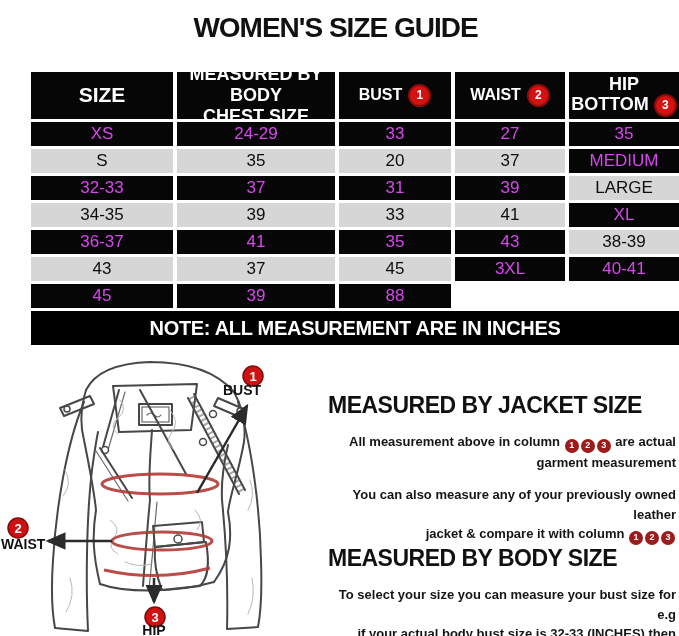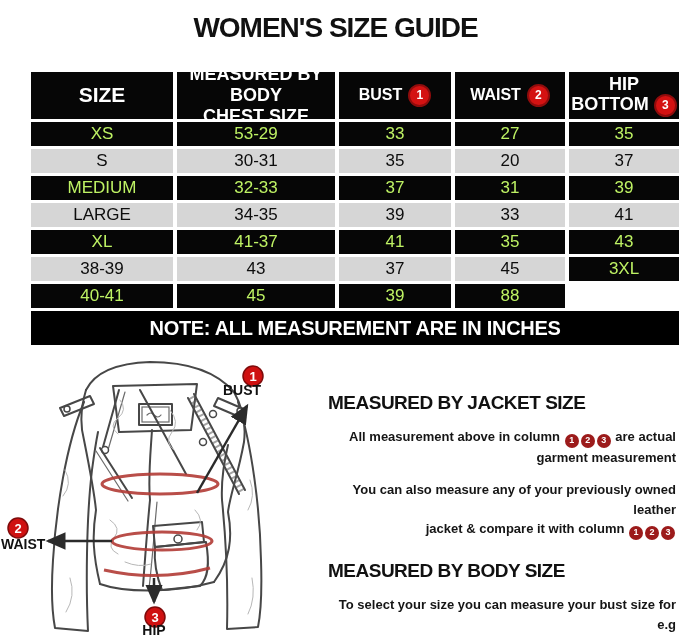--- a/index.html
+++ b/index.html
@@ -15,34 +15,34 @@
               grid-template-columns:142px 158px 112px 110px 110px;
               grid-template-rows:47px repeat(7,24px) 34px;
               column-gap:4px;row-gap:3px;background:#fff;}
   .cell,.hcell{display:flex;align-items:center;justify-content:center;text-align:center;}
   .hcell{background:#060606;color:#fff;flex-direction:column;line-height:1.15;}
   .h-size{font-size:21px;font-weight:bold;}
   .h-small{font-size:18px;font-weight:bold;}
   .h-mid{font-size:16px;font-weight:bold;flex-direction:row;gap:6px;}
   .hipline{display:flex;align-items:flex-start;gap:5px;}
   .cell{font-size:17px;}
-  .dark{background:#060606;color:#bef264;}
+  .dark{background:#060606;color:#d946ef;}
   .light{background:#d6d6d6;color:#0d0d0d;}
   .badge{display:inline-flex;align-items:center;justify-content:center;
          width:19px;height:19px;border-radius:50%;background:#d41212;
          border:2px solid #8f0c0c;color:#fff;font-size:12px;font-weight:bold;flex:0 0 auto;}
   .note-bar{grid-column:1/-1;background:#000;color:#fff;display:flex;
             align-items:center;justify-content:center;font-size:20px;
             font-weight:bold;letter-spacing:-0.3px;}
 
   
   .right-col{position:absolute;left:328px;top:350px;width:348px;color:#151515;}
-  .sec-heading{margin:0;font-size:19px;font-weight:bold;letter-spacing:-0.5px;color:#111;}
+  .sec-heading{margin:0;font-size:23px;font-weight:bold;letter-spacing:-0.5px;color:#111;}
   .sec-heading.first{margin-top:42px;}
-  .sec-heading.second{margin-top:20px;}
+  .sec-heading.second{}
   .para{margin:13px 0 0 0;font-size:13px;font-weight:bold;line-height:1.5;text-align:right;}
   .para.preline{white-space:pre-line;}
   .mini-badge{display:inline-flex;align-items:center;justify-content:center;
               width:14px;height:14px;border-radius:50%;background:#9c1b1b;
               color:#fff;font-size:9px;font-weight:bold;margin:0 1px;
               vertical-align:-2px;}
 
   
   .jacket-svg{position:absolute;left:0;top:350px;}
   .sketch{stroke:#474747;fill:none;stroke-width:2;stroke-linecap:round;stroke-linejoin:round;}
@@ -81,41 +81,40 @@
       <span class="badge">2</span>
     </div>
     <div class="hcell">
       <span class="h-small">HIP</span>
       <span class="hipline">
         <span class="h-small">BOTTOM</span>
         <span class="badge">3</span>
       </span>
     </div>
     <div class="cell dark">XS</div>
-      <div class="cell dark">53-29</div>
+      <div class="cell dark">24-29</div>
       <div class="cell dark">33</div>
       <div class="cell dark">27</div>
       <div class="cell dark">35</div>
       <div class="cell light">S</div>
-      <div class="cell light">30-31</div>
       <div class="cell light">35</div>
       <div class="cell light">20</div>
       <div class="cell light">37</div>
       <div class="cell dark">MEDIUM</div>
       <div class="cell dark">32-33</div>
       <div class="cell dark">37</div>
       <div class="cell dark">31</div>
       <div class="cell dark">39</div>
       <div class="cell light">LARGE</div>
       <div class="cell light">34-35</div>
       <div class="cell light">39</div>
       <div class="cell light">33</div>
       <div class="cell light">41</div>
       <div class="cell dark">XL</div>
-      <div class="cell dark">41-37</div>
+      <div class="cell dark">36-37</div>
       <div class="cell dark">41</div>
       <div class="cell dark">35</div>
       <div class="cell dark">43</div>
       <div class="cell light">38-39</div>
       <div class="cell light">43</div>
       <div class="cell light">37</div>
       <div class="cell light">45</div>
       <div class="cell dark">3XL</div>
       <div class="cell dark">40-41</div>
       <div class="cell dark">45</div>

